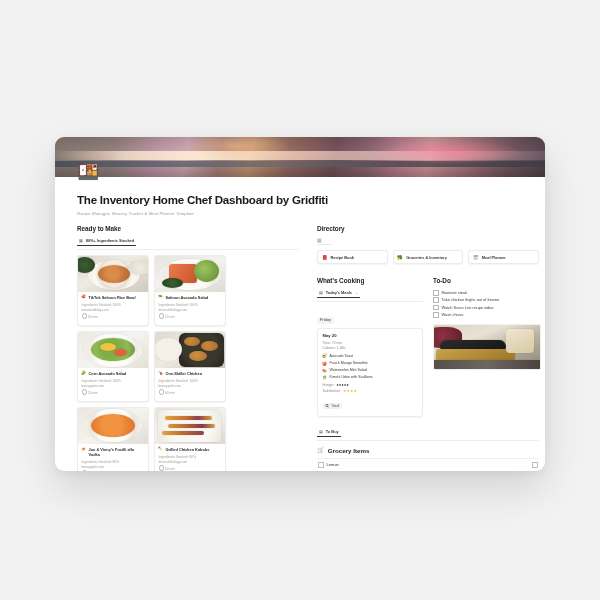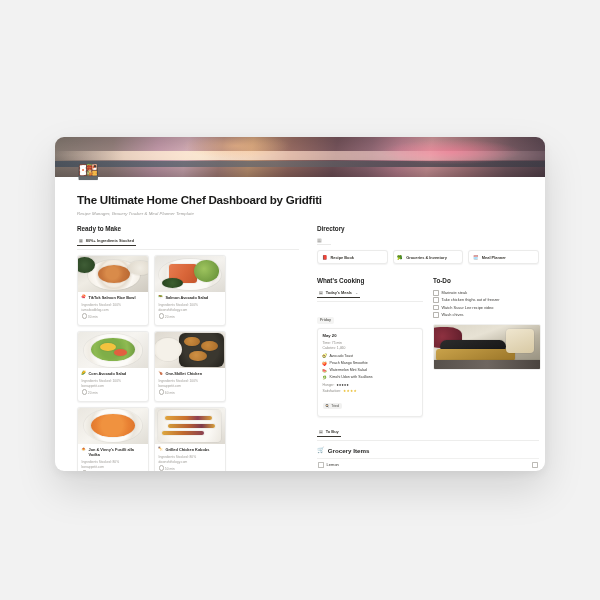--- a/index.html
+++ b/index.html
@@ -175,21 +175,21 @@
     <div class="banner">
       <div class="banner-img"></div>
       <div class="banner-strip"></div>
       <div class="banner-counter"></div>
       <div class="banner-glow"></div>
       <div class="banner-glow2"></div>
     </div>
     <div class="page-emoji">🍱</div>
 
     <div class="page">
-      <div class="page-title">The Ultimate Home Chef Dashboard by Gridfiti</div>
+      <div class="page-title">The Inventory Home Chef Dashboard by Gridfiti</div>
       <div class="page-sub">Recipe Manager, Grocery Tracker &amp; Meal Planner Template</div>
 
       <div class="columns">
 
         <div class="col-left">
           <h2 class="sec">Ready to Make</h2>
           <div class="tabrow">
             <div class="viewtab active">
               <span class="gi">▦</span>
               <span>80%+ Ingredients Stocked</span>

